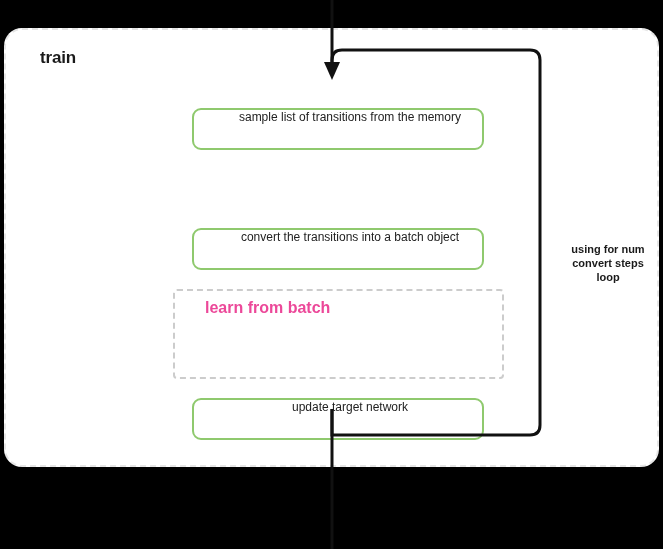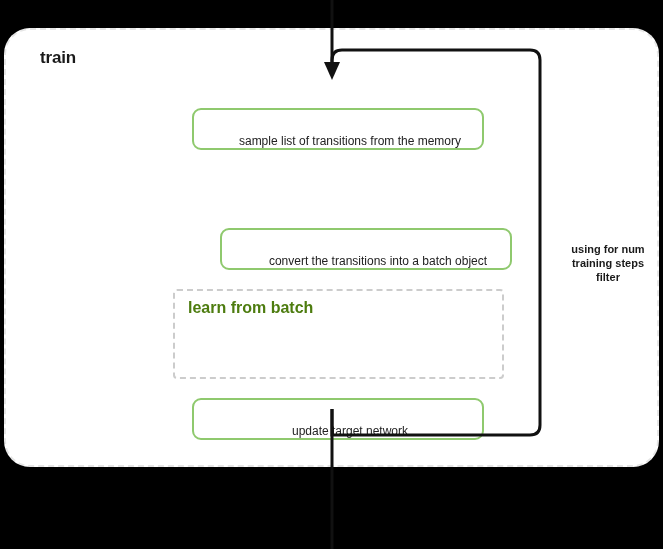--- a/index.html
+++ b/index.html
@@ -26,21 +26,21 @@
   
   #train-container {
     position: absolute;
     left: 4px;
     top: 28px;
     width: 655px;
     height: 439px;
     box-sizing: border-box;
     background: #ffffff;
     border: 2px dashed #e6e6e6;
-    border-radius: 26px;
+    border-radius: 18px;
   }
 
   #train-title {
     position: absolute;
     left: 34px;
     top: 18px;
     font-size: 17px;
     font-weight: bold;
     color: #1a1a1a;
     letter-spacing: -0.2px;
@@ -50,57 +50,57 @@
   .proc-box {
     position: absolute;
     left: 186px;
     width: 292px;
     height: 42px;
     box-sizing: border-box;
     background: #ffffff;
     border: 2px solid #8fc96e;
     border-radius: 9px;
     display: flex;
-    align-items: flex-end;
+    align-items: flex-start;
     justify-content: center;
     padding-left: 24px;
   }
   .proc-box .proc-label {
     font-size: 12px;
     color: #222222;
     text-align: center;
     line-height: 1.2;
     padding: 0 10px;
   }
 
   #box-sample  { top: 78px;  }
   #box-filter  { top: 138px; }
-  #box-convert { top: 198px; margin-left: 28px; }
+  #box-convert { top: 198px; }
   #box-update  { top: 368px; }
 
   
   #learn-block {
     position: absolute;
     left: 167px;
     top: 259px;
     width: 331px;
     height: 90px;
     box-sizing: border-box;
     background: #ffffff;
     border: 2px dashed #cccccc;
     border-radius: 4px;
   }
   #learn-title {
     position: absolute;
-    left: 13px;
+    left: 30px;
     top: 6px;
     width: 180px;
     font-size: 16px;
     font-weight: bold;
-    color: #4d7c0f;
+    color: #ec4899;
     line-height: 1.35;
   }
 
   
   #loop-label {
     position: absolute;
     left: 544px;
     top: 212px;
     width: 116px;
     font-size: 11px;
@@ -140,22 +140,22 @@
     <div id="learn-block">
       <div id="learn-title">learn from batch</div>
     </div>
 
     <div class="proc-box" id="box-update">
       <span class="proc-label">update target network</span>
     </div>
 
     <div id="loop-label">
       <span>using for num</span><br>
-      <span>training steps</span><br>
-      <span>filter</span>
+      <span>convert steps</span><br>
+      <span>loop</span>
     </div>
   </div>
 
   <svg id="connectors" viewBox="0 0 663 549">
 
     <path d="M 332,409 L 332,435 L 530,435 Q 540,435 540,425 L 540,60 Q 540,50 530,50 L 342,50 Q 332,50 332,60 L 332,70" fill="none" stroke="#111111" stroke-width="3"></path>
 
     <line x1="332" y1="0" x2="332" y2="70" stroke="#111111" stroke-width="3"></line>
     <polygon points="332,80 324,62 340,62" fill="#111111"></polygon>
 

